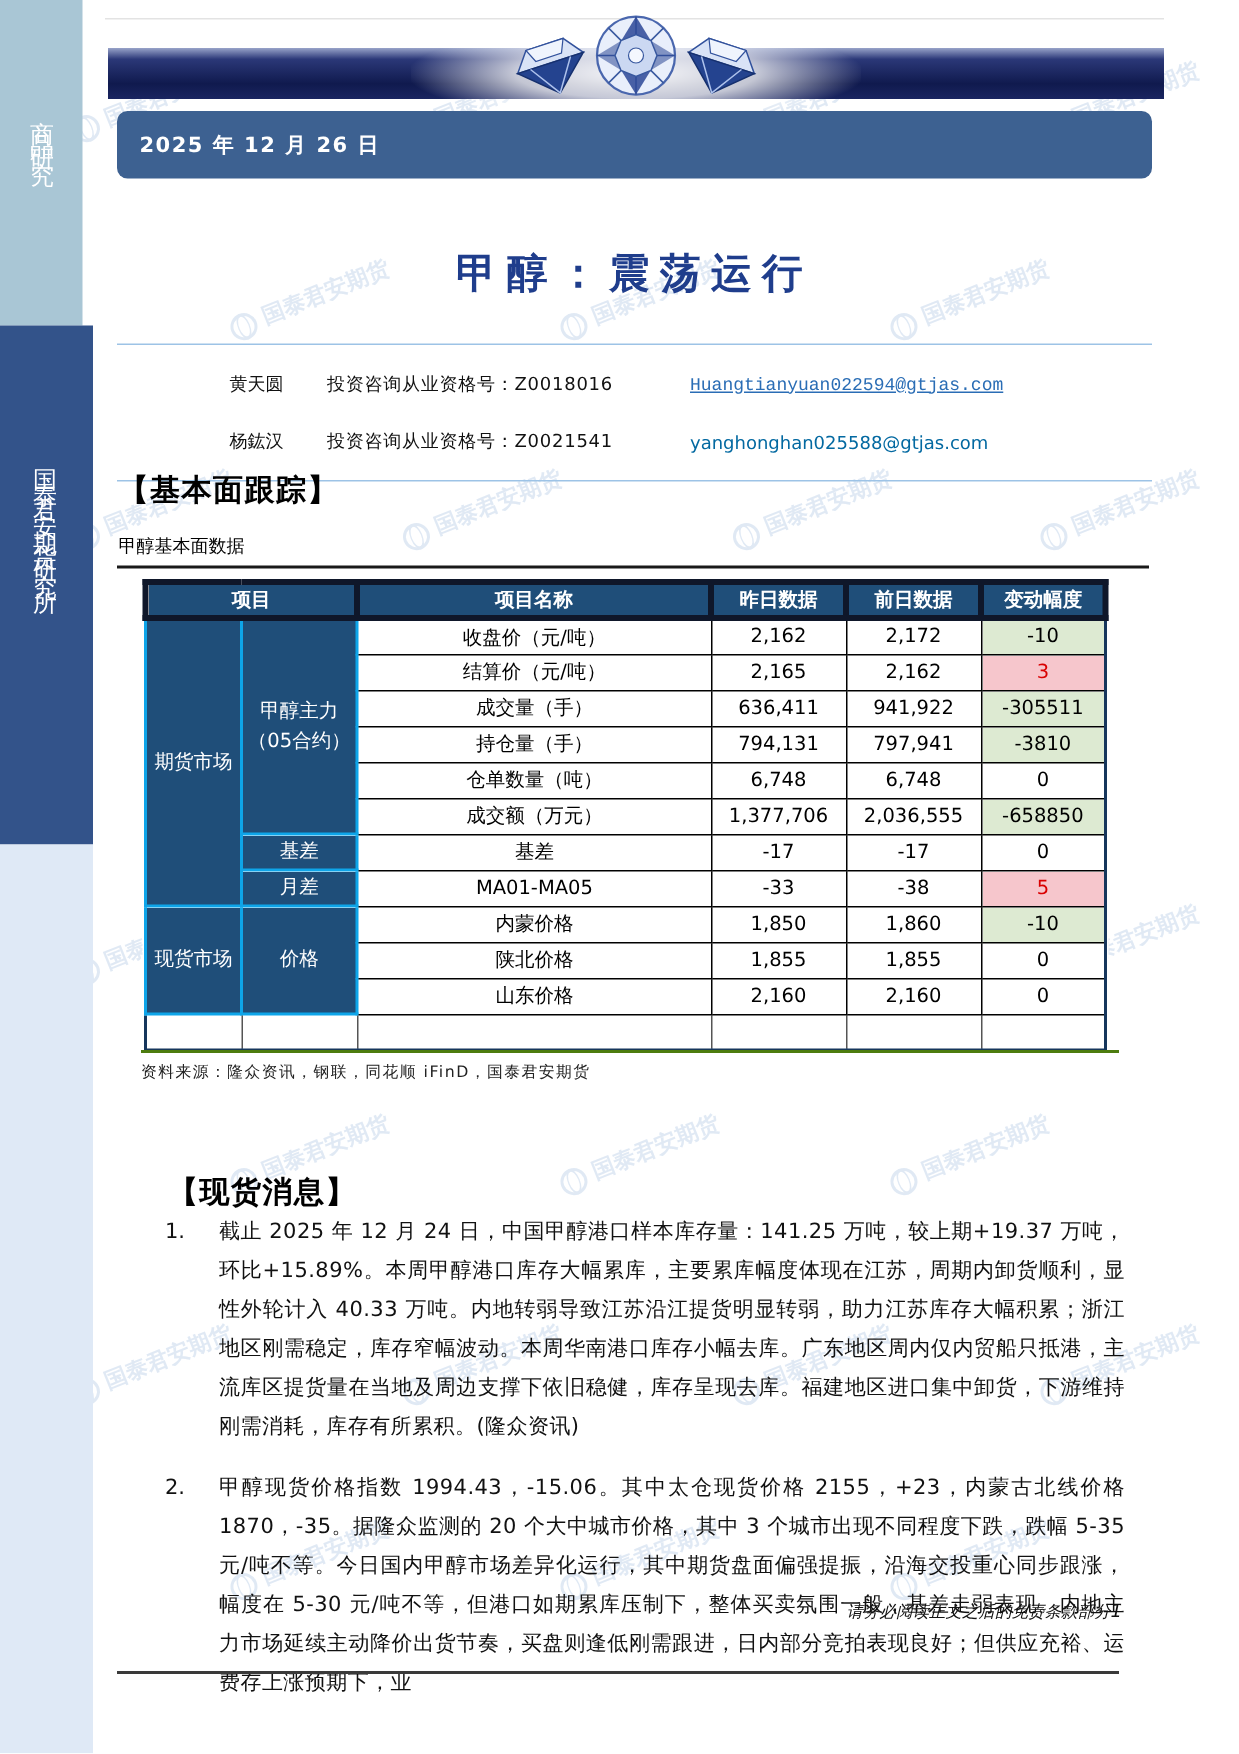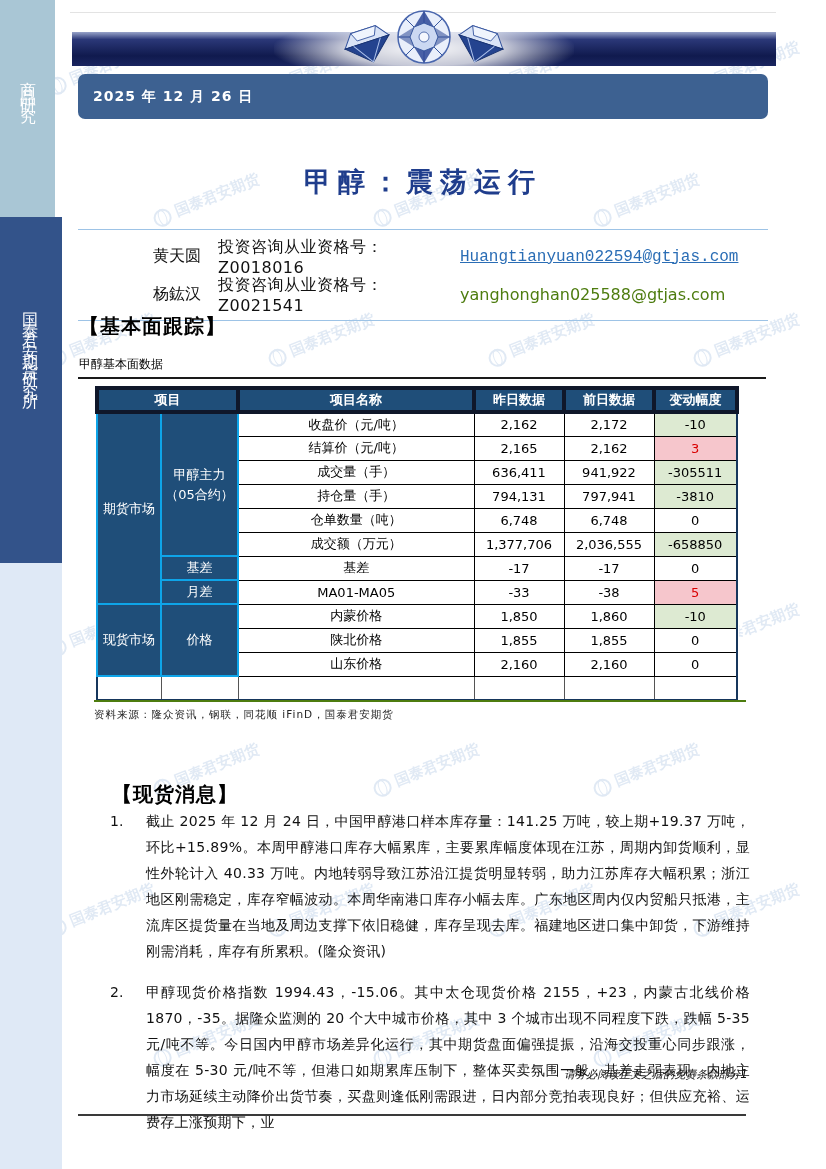--- a/index.html
+++ b/index.html
@@ -42,26 +42,26 @@
 
   .datebar{left:78px;top:74px;width:690px;height:45px;background:var(--datebar);
            border-radius:7px;color:#fff;font-weight:bold;font-size:14px;
            display:flex;align-items:center;padding-left:15px;letter-spacing:1px;}
 
   .title{left:78px;top:164px;width:690px;text-align:center;color:var(--title-blue);
          font-size:27px;font-weight:bold;letter-spacing:7px;}
 
   .analysts{left:78px;top:229px;width:690px;border-top:1px solid var(--sep);
             border-bottom:1px solid var(--sep);padding:13px 0 12px 0;}
-  .a-row{display:flex;align-items:center;height:27px;padding-left:75px;font-size:16px;}
+  .a-row{display:flex;align-items:center;height:27px;padding-left:75px;font-size:12px;}
   .a-row + .a-row{margin-top:11px;}
   .a-name{width:65px;}
   .a-cred{width:242px;letter-spacing:.5px;}
   .a-mail-link{color:var(--link-blue);text-decoration:underline;font-family:Liberation Mono, monospace;}
-  .a-mail-plain{color:#4d7c0f;text-decoration:none;}
+  .a-mail-plain{color:#0369a1;text-decoration:none;}
 
   .sec-head{font-weight:bold;font-size:20px;color:#000;letter-spacing:1px;}
   .sec1{left:79px;top:313px;}
   .sec2{left:112px;top:781px;}
 
   .tcaption{left:79px;top:356px;font-size:12px;color:#000;text-align:right;}
   .cline{left:78px;top:377px;width:688px;height:0;border-top:2px solid #1a1a1a;}
 
   
   .tablewrap{left:95px;top:386px;}

